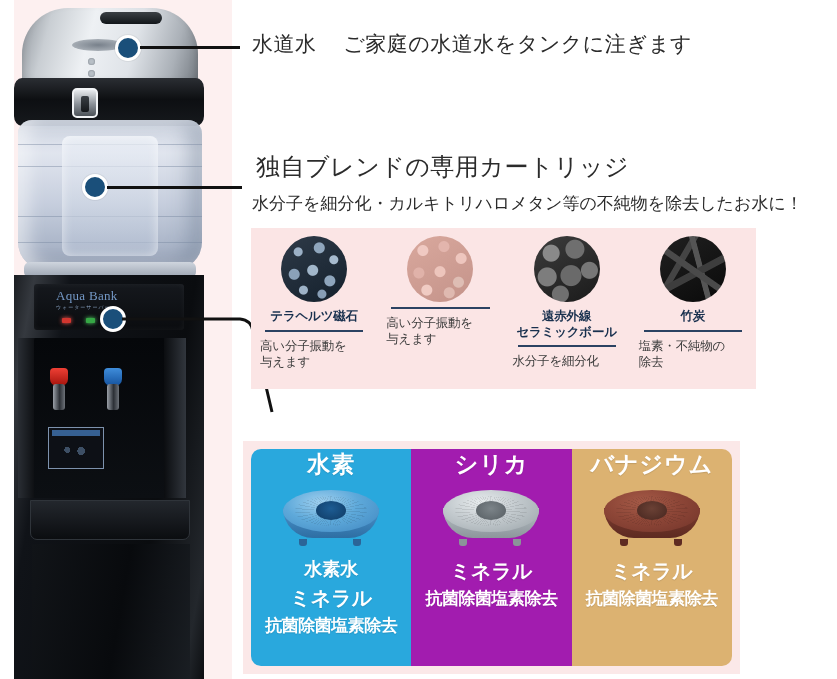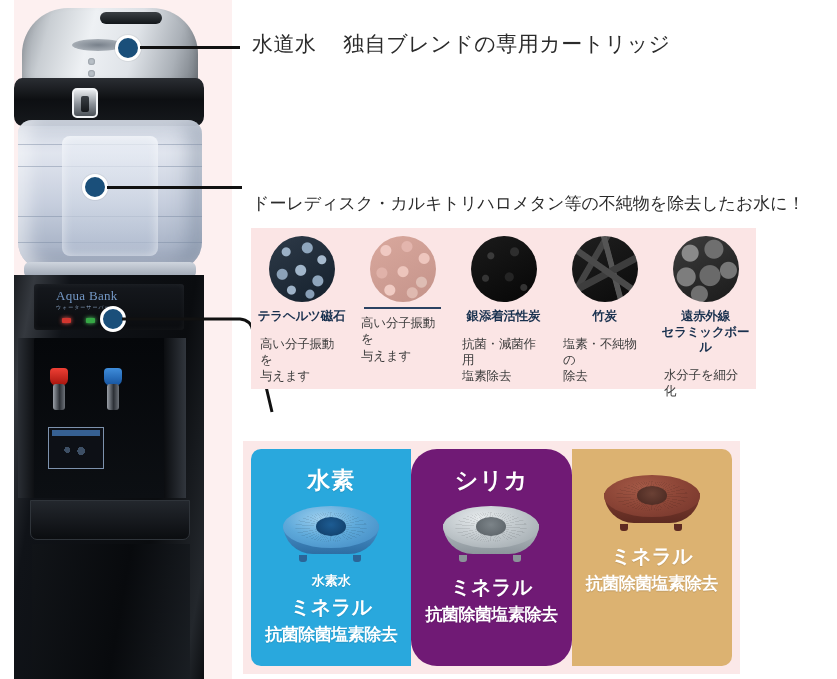--- a/index.html
+++ b/index.html
@@ -158,23 +158,23 @@
   .cart-rule{width:86%;height:2px;background:#2b4262;margin:5px 0 6px;}
   .cart-desc{font-size:12.5px;color:#3c3c3c;line-height:1.3;letter-spacing:-.2px;
        align-self:flex-start;padding-left:3px;}
 
   
   .h-dore{position:absolute;left:254px;top:406px;font-size:22px;letter-spacing:.3px;
        white-space:nowrap;color:#2b2b2b;}
   .dorepanel{position:absolute;left:243px;top:441px;width:497px;height:233px;
        background:#fbe8e8;padding:8px;box-sizing:border-box;display:flex;gap:0;}
   .dorecol{flex:1 1 0;display:flex;flex-direction:column;align-items:center;
-       padding:16px 2px 10px;box-sizing:border-box;}
+       padding:0 2px 10px;box-sizing:border-box;}
   .dorecol.c1{background:#29a8dd;border-radius:10px 0 0 10px;}
-  .dorecol.c2{background:#701a75;border-radius:26px;}
+  .dorecol.c2{background:#a21caf;}
   .dorecol.c3{background:#dcb271;border-radius:0 10px 10px 0;}
   .dore-title{font-size:23px;color:#fff;font-weight:bold;letter-spacing:1px;
        text-shadow:0 1px 1px rgba(0,0,0,.12);}
   .disk{width:96px;height:58px;margin:10px 0 6px;position:relative;}
   .disk .top{position:absolute;left:0;top:0;width:96px;height:42px;border-radius:50%;}
   .disk .side{position:absolute;left:0;top:18px;width:96px;height:30px;border-radius:0 0 48px 48px;}
   .disk .hole{position:absolute;left:33px;top:11px;width:30px;height:19px;border-radius:50%;}
   .disk .foot{position:absolute;bottom:2px;width:8px;height:7px;border-radius:0 0 3px 3px;}
   .disk.h .top{background:radial-gradient(ellipse at 40% 30%,#9fd0ef 0%,#5ea9da 45%,#3f86c0 100%);}
   .disk.h .side{background:linear-gradient(180deg,#4a93cc,#2e6ea3);}
@@ -186,21 +186,21 @@
   .disk.s .foot{background:#8b9399;}
   .disk.v .top{background:radial-gradient(ellipse at 40% 30%,#a55a47 0%,#8d4637 45%,#72342a 100%);}
   .disk.v .side{background:linear-gradient(180deg,#7e3c2f,#5d2a21);}
   .disk.v .hole{background:radial-gradient(ellipse at 50% 40%,#6b4135,#46261f);}
   .disk.v .foot{background:#5e2b22;}
   .disk .rays{position:absolute;left:12px;top:6px;width:72px;height:30px;border-radius:50%;
        background:repeating-conic-gradient(from 0deg,rgba(0,0,0,.16) 0deg 2deg,transparent 2deg 7deg);
        opacity:.55;}
   .dore-lines{margin-top:2px;text-align:center;color:#fff;line-height:1.5;
        text-shadow:0 1px 1px rgba(0,0,0,.12);}
-  .dore-lines .ln1{font-size:13px;font-weight:bold;font-family:Liberation Mono, monospace;}
+  .dore-lines .ln1{font-size:18px;font-weight:bold;}
   .dore-lines .ln2{font-size:20px;font-weight:bold;}
   .dore-lines .ln3{font-size:17px;font-weight:bold;letter-spacing:-.5px;}
 </style>
 </head>
 <body>
 
 <div class="stage">
 
   <div class="photo">
     <div class="bgwhite"></div>
@@ -256,54 +256,49 @@
   <div class="lead l2"></div>
 
   <div class="dot d3"></div>
   <svg class="leadsvg" viewBox="0 0 160 120" preserveAspectRatio="none">
     <path d="M2 19 L120 19 Q131 20 133 31 L152 112" fill="none" stroke="#111" stroke-width="3"></path>
   </svg>
 
   <div class="t-tapwater">
     <span>水道水</span>
     <span class="gap"></span>
-    <span>独自ブレンドの専用カートリッジ</span>
+    <span>ご家庭の水道水をタンクに注ぎます</span>
   </div>
 
-  <div class="s-cart">ドーレディスク・カルキトリハロメタン等の不純物を除去したお水に！</div>
+  <div class="h-cart">独自ブレンドの専用カートリッジ</div>
+  <div class="s-cart">水分子を細分化・カルキトリハロメタン等の不純物を除去したお水に！</div>
 
   <div class="cartpanel">
     <div class="cartcol">
       <div class="mat m1"></div>
       <div class="cart-name">テラヘルツ磁石</div>
       <div class="cart-rule"></div>
       <div class="cart-desc">高い分子振動を<br>与えます</div>
     </div>
     <div class="cartcol">
       <div class="mat m2"></div>
       <div class="cart-rule"></div>
       <div class="cart-desc">高い分子振動を<br>与えます</div>
     </div>
     <div class="cartcol">
-      <div class="mat m3"></div>
-      <div class="cart-name">銀添着活性炭</div>
+      <div class="mat m4"></div>
+      <div class="cart-name">遠赤外線<br>セラミックボール</div>
       <div class="cart-rule"></div>
-      <div class="cart-desc">抗菌・減菌作用<br>塩素除去</div>
+      <div class="cart-desc">水分子を細分化</div>
     </div>
     <div class="cartcol">
       <div class="mat m5"></div>
       <div class="cart-name">竹炭</div>
       <div class="cart-rule"></div>
       <div class="cart-desc">塩素・不純物の<br>除去</div>
-    </div>
-    <div class="cartcol">
-      <div class="mat m4"></div>
-      <div class="cart-name">遠赤外線<br>セラミックボール</div>
-      <div class="cart-rule"></div>
-      <div class="cart-desc">水分子を細分化</div>
     </div>
   </div>
 
 
   <div class="dorepanel">
     <div class="dorecol c1">
       <div class="dore-title">水素</div>
       <div class="disk h">
         <div class="side"></div>
           <div class="top"></div>
@@ -327,20 +322,21 @@
           <div class="hole"></div>
         <div class="foot" style="left:16px"></div>
           <div class="foot" style="left:70px"></div>
       </div>
       <div class="dore-lines">
         <div class="ln2">ミネラル</div>
         <div class="ln3">抗菌除菌塩素除去</div>
       </div>
     </div>
     <div class="dorecol c3">
+      <div class="dore-title">バナジウム</div>
       <div class="disk v">
         <div class="side"></div>
           <div class="top"></div>
           <div class="rays"></div>
           <div class="hole"></div>
         <div class="foot" style="left:16px"></div>
           <div class="foot" style="left:70px"></div>
       </div>
       <div class="dore-lines">
         <div class="ln2">ミネラル</div>

